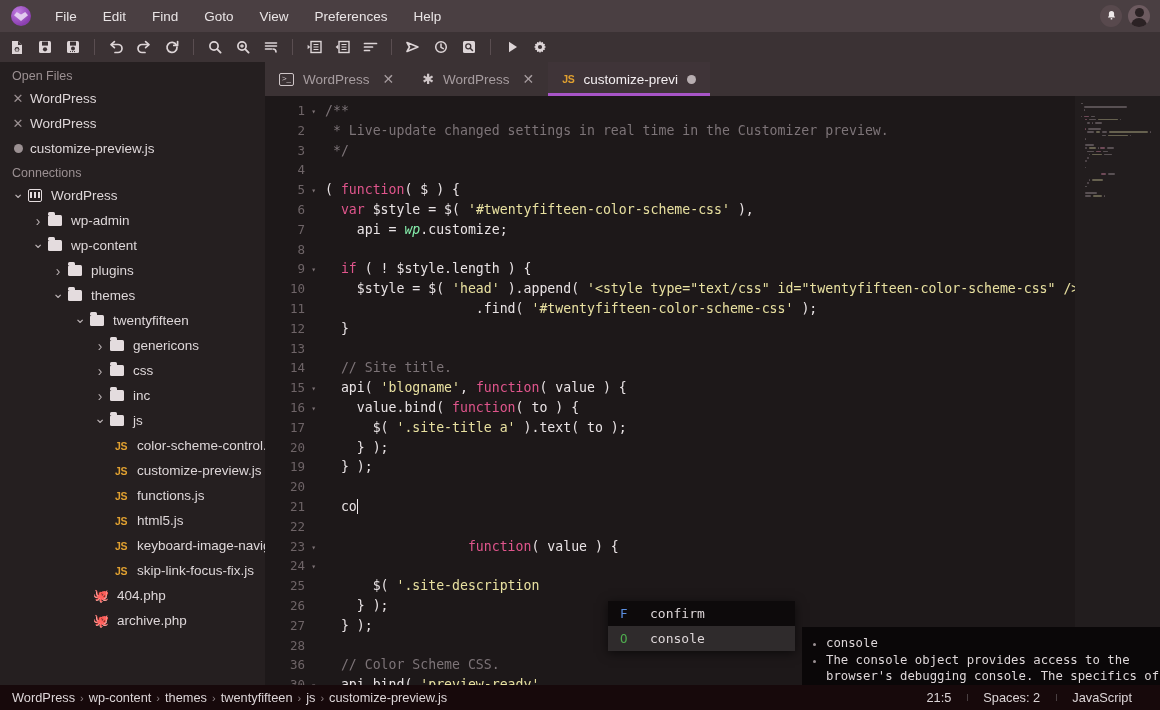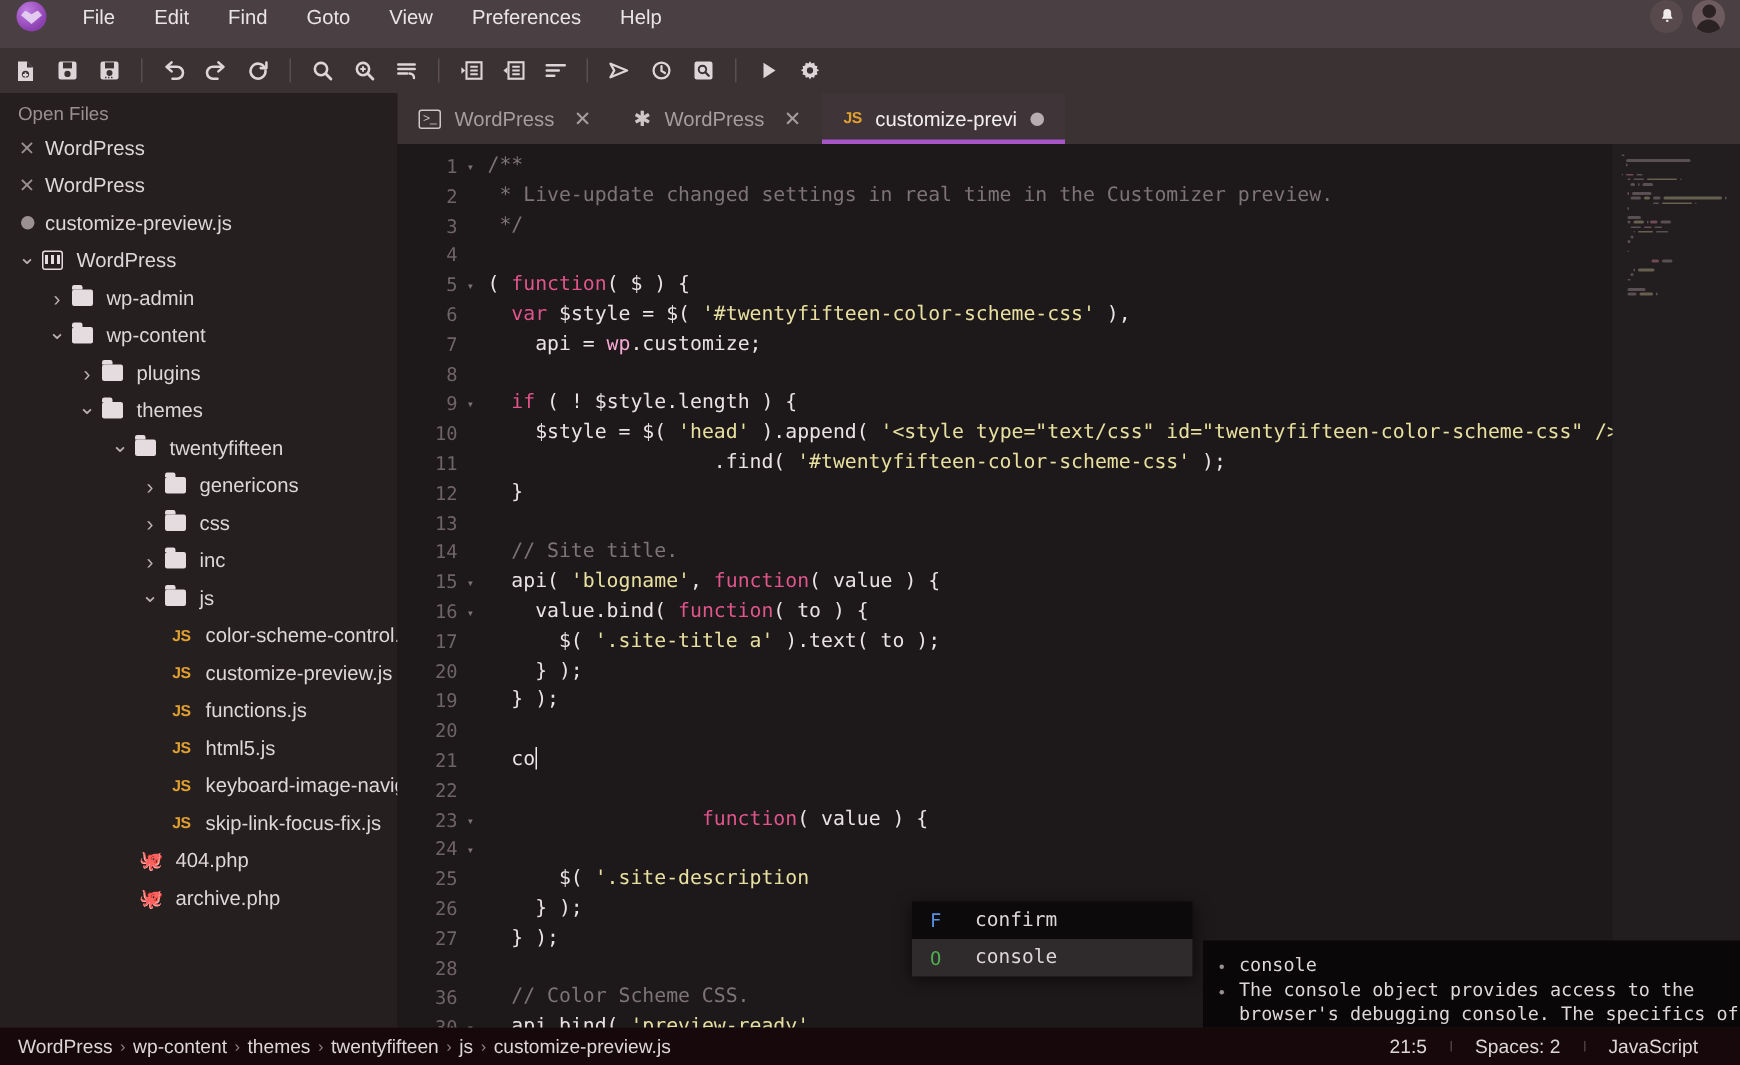--- a/index.html
+++ b/index.html
@@ -10,21 +10,21 @@
     background: #1d1819;
     font-family: "Liberation Sans", sans-serif;
     -webkit-font-smoothing: antialiased;
   }
   .app { position: relative; width: 1160px; height: 710px; display: flex; flex-direction: column; }
 
   
   .menubar {
     height: 32px; flex: 0 0 32px;
     background: #4a3f42;
-    display: flex; align-items: flex-start;
+    display: flex; align-items: center;
     padding-left: 6px;
     position: relative;
   }
   .logo {
     width: 22px; height: 22px; margin: 0 10px 0 4px;
     position: relative;
   }
   .logo .gem {
     position: absolute; inset: 1px;
     background: radial-gradient(circle at 35% 30%, #c07ae0, #8b3fb0 70%);
@@ -199,21 +199,21 @@
   .codetext {
     flex: 1; color: #e9e3e5; font-size: 13.2px; line-height: 19.8px;
     white-space: pre; padding-left: 2px; position: relative;
   }
   .codetext .row { height: 19.8px; }
 
   
   .c-com { color: #7d7478; }
   .c-kw  { color: #e0558c; }
   .c-str { color: #e8e0a0; }
-  .c-var { color: #f9a8d4; }
+  .c-var { color: #86efac; font-style: italic; }
   .c-plain { color: #e9e3e5; }
 
   .caret {
     display: inline-block; width: 1.5px; height: 15px; background: #f0eaec;
     vertical-align: -3px; margin-left: 0px;
   }
 
   
   .minimap {
     position: absolute; right: 0; top: 0; bottom: 0; width: 85px;
@@ -429,20 +429,21 @@
         <span class="x">✕</span>
         <span>WordPress</span>
       </div>
       <div class="side-row indent-1">
         <span class="dot">
             <i></i>
           </span>
         <span>customize-preview.js</span>
       </div>
 
+      <div class="side-group">Connections</div>
 
       <div class="side-row indent-1">
         <span class="chev d"></span>
         <span class="ico">
             <span class="winicon"></span>
           </span>
         <span>WordPress</span>
       </div>
       <div class="side-row indent-2">
         <span class="chev r"></span>

